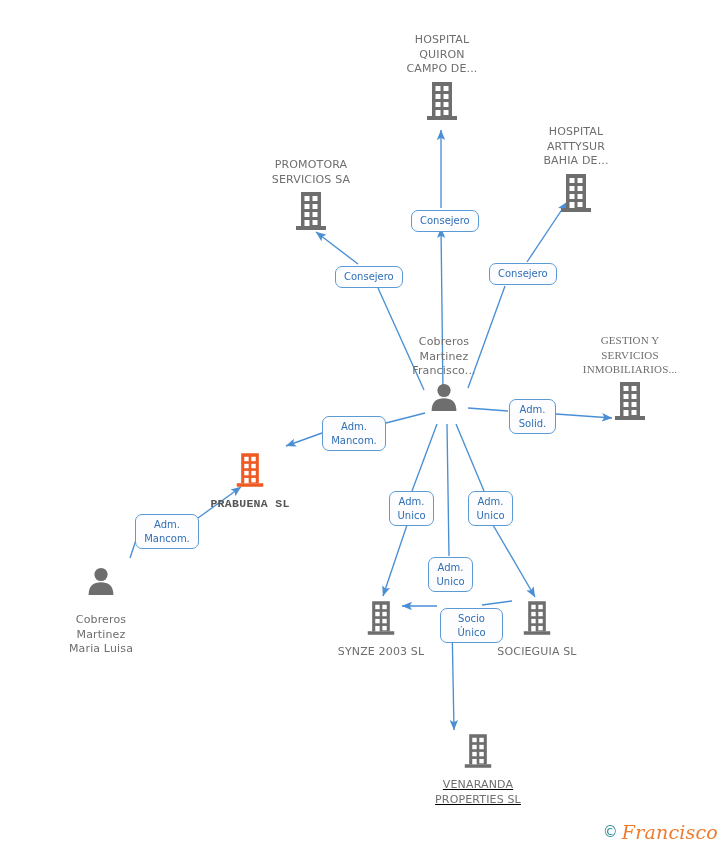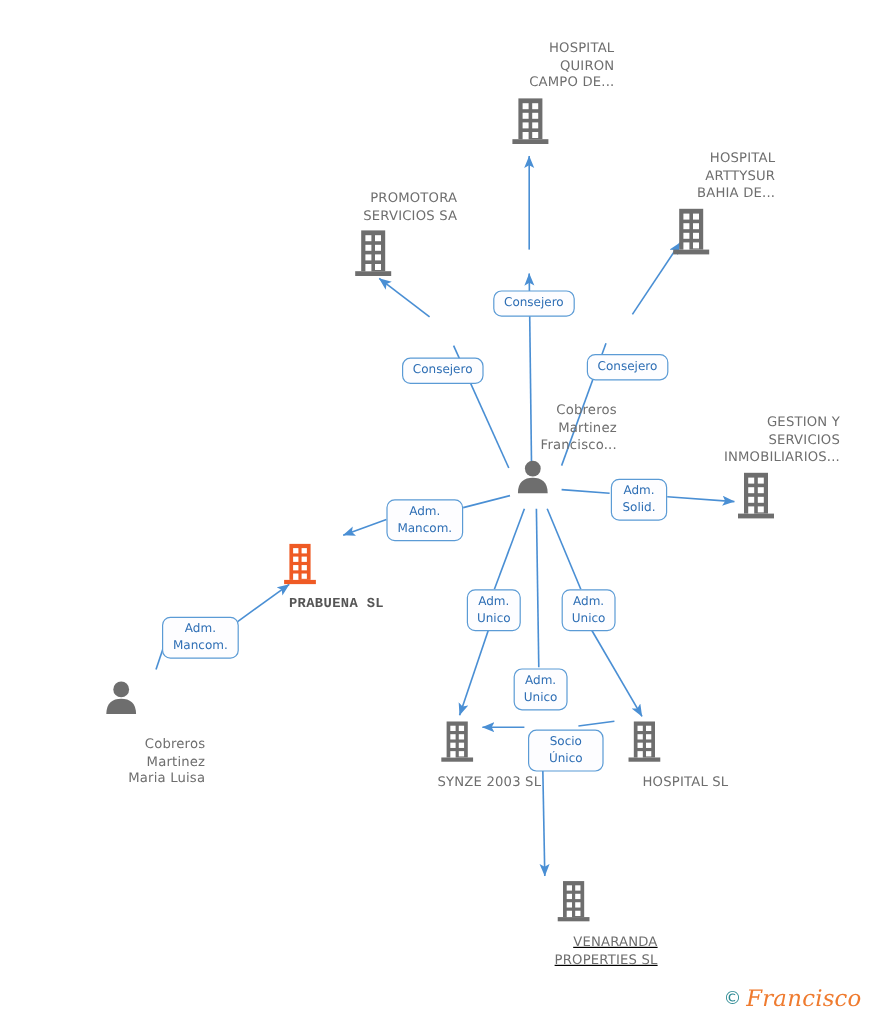--- a/index.html
+++ b/index.html
@@ -18,41 +18,40 @@
   .node{position:absolute;width:140px;margin-left:-70px;text-align:center;}
   .node .glyph{display:block;height:44px;line-height:0;}
   .node svg{display:block;margin:0 auto;}
   .node .lbl{
     display:block;
     font-size:11px;
     line-height:14.6px;
     color:#6e6e6e;
     letter-spacing:0.15px;
     white-space:pre-line;
-    text-align:right;
   }
   .node.below .glyph{margin-bottom:3px;}
   .node.above .lbl{margin-bottom:3px;}
   .node.focus .lbl{color:#555;font-weight:bold;font-size:11.5px;letter-spacing:0.3px;}
 
   
   .chip{
     position:absolute;
     background:#fdfdff;
     border:1.3px solid #5b9bd5;
     border-radius:7px;
     color:#2f6fb5;
     font-size:10px;
     line-height:13.5px;
     text-align:center;
     padding:3px 7px;
     white-space:pre-line;
     box-sizing:border-box;
   }
-  .chip.one-line{padding:3px 8px;margin-top:32px;}
+  .chip.one-line{padding:3px 8px;}
 
   
   #watermark{
     position:absolute;right:10px;bottom:8px;
     display:flex;align-items:center;gap:4px;
   }
   #watermark .cmark{
     font-size:15px;color:#2e8b94;line-height:1;
   }
   #watermark .brand{
@@ -174,21 +173,21 @@
             <rect x="18.5" y="14" width="5" height="5"></rect>
           <rect x="10.5" y="22" width="5" height="5"></rect>
             <rect x="18.5" y="22" width="5" height="5"></rect>
           <rect x="10.5" y="30" width="5" height="6"></rect>
             <rect x="18.5" y="30" width="5" height="5"></rect>
         </g>
       </svg>
     </span>
   </div>
 
-  <div class="node above" style="left:630px;top:345px;">
+  <div class="node above" style="left:630px;top:333px;font-family:Liberation Serif, serif;">
     <span class="lbl">GESTION Y
 SERVICIOS
 INMOBILIARIOS...</span>
     <span class="glyph">
       <svg width="34" height="42" viewBox="0 0 34 42" aria-hidden="true">
         <g fill="#6e6e6e">
             <rect x="7" y="2" width="20" height="34"></rect>
             <rect x="2" y="36" width="30" height="4"></rect>
           </g>
         <g fill="#ffffff">
@@ -285,21 +284,21 @@
             <rect x="18.5" y="6" width="5" height="5"></rect>
           <rect x="10.5" y="14" width="5" height="5"></rect>
             <rect x="18.5" y="14" width="5" height="5"></rect>
           <rect x="10.5" y="22" width="5" height="5"></rect>
             <rect x="18.5" y="22" width="5" height="5"></rect>
           <rect x="10.5" y="30" width="5" height="6"></rect>
             <rect x="18.5" y="30" width="5" height="5"></rect>
         </g>
       </svg>
     </span>
-    <span class="lbl">HOSPITAL SL</span>
+    <span class="lbl">SOCIEGUIA SL</span>
   </div>
 
   <div class="node below" style="left:478px;top:731px;text-decoration:underline;">
     <span class="glyph">
       <svg width="30" height="40" viewBox="0 0 34 42" aria-hidden="true">
         <g fill="#6e6e6e">
             <rect x="7" y="2" width="20" height="34"></rect>
             <rect x="2" y="36" width="30" height="4"></rect>
           </g>
         <g fill="#ffffff">

